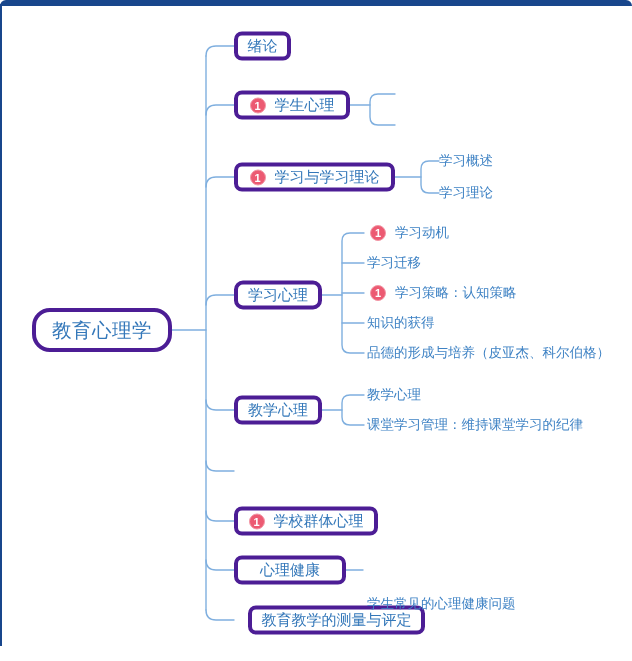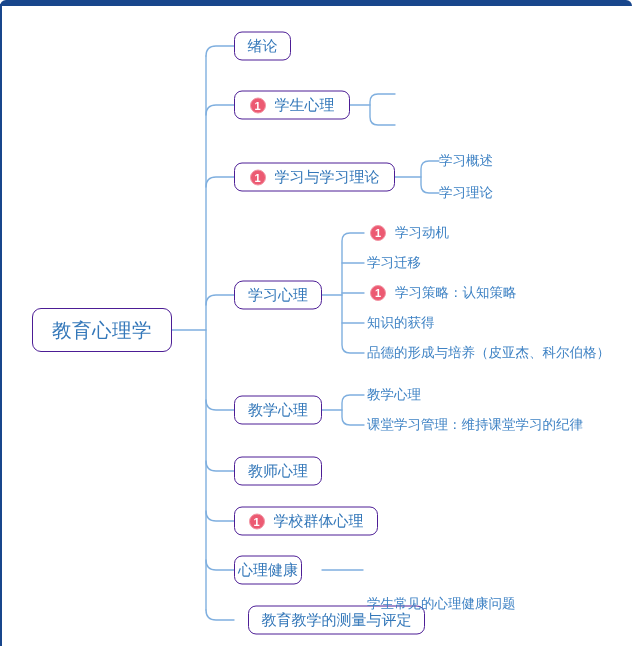--- a/index.html
+++ b/index.html
@@ -46,34 +46,34 @@
     stroke-linecap: round;
   }
   .node {
     position: absolute;
     transform: translateY(-50%);
     display: flex;
     align-items: center;
     justify-content: center;
     box-sizing: border-box;
     background: #ffffff;
-    border: 1px solid #4c1d95;
+    border: 4px solid #4c1d95;
     border-radius: 8px;
     color: #3377b9;
     white-space: nowrap;
     gap: 9px;
     cursor: default;
   }
   .root {
     left: 32px;
     top: 330px;
     width: 140px;
     height: 44px;
     font-size: 19.5px;
-    border-radius: 9px;
+    border-radius: 18px;
     letter-spacing: 0.5px;
   }
   .branch {
     height: 29px;
     padding: 0 13px;
     font-size: 15px;
   }
   .sub {
     position: absolute;
     transform: translateY(-50%);
@@ -154,28 +154,27 @@
 
   <div class="node branch" style="left:234px; top:177px; width:161px;">
     <span class="badge">1</span>
     <span>学习与学习理论</span>
   </div>
 
   <div class="node branch" style="left:234px; top:295px; width:88px;border-radius:9px;">学习心理</div>
 
   <div class="node branch" style="left:234px; top:410px; width:88px;">教学心理</div>
 
-  <div class="node branch" style="left:234px; top:471px; width:88px;">教师心理</div>
 
   <div class="node branch" style="left:234px; top:521px; width:144px;">
     <span class="badge">1</span>
     <span>学校群体心理</span>
   </div>
 
-  <div class="node branch" style="left:234px; top:570px; width:68px;">心理健康</div>
+  <div class="node branch" style="left:234px; top:570px; width:112px;">心理健康</div>
 
   <div class="node branch" style="left:248px; top:620px; width:177px;">教育教学的测量与评定</div>
 
 
   <div class="sub" style="left:439px; top:161px;">学习概述</div>
   <div class="sub" style="left:439px; top:193px;">学习理论</div>
 
   <div class="sub" style="left:370px; top:233px;">
     <span class="badge">1</span>
     <span>学习动机</span>

